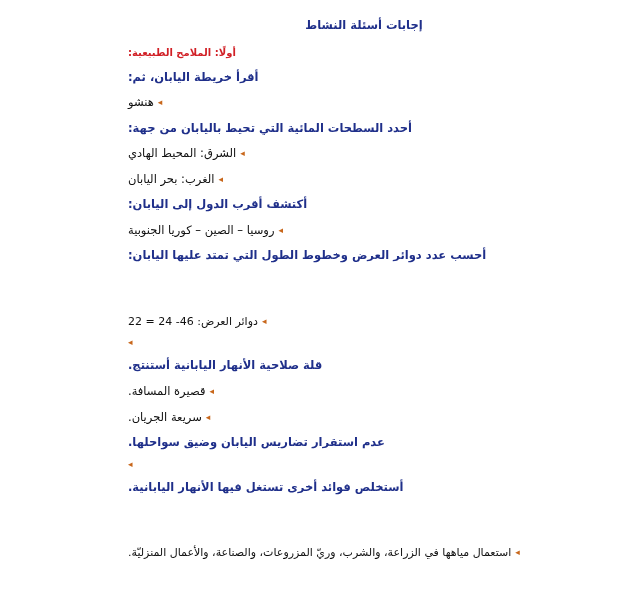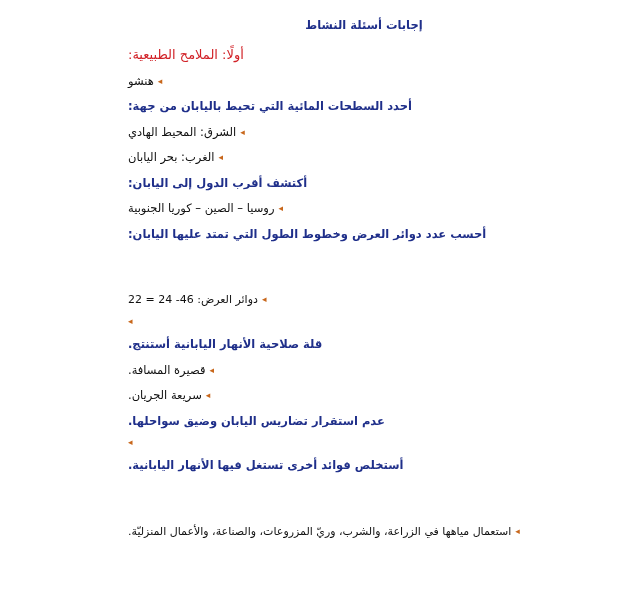--- a/index.html
+++ b/index.html
@@ -44,22 +44,22 @@
   }
   .bullet {
     color: #c8671b;
     font-size: 9px;
     line-height: 1;
     transform: translateY(-1px);
   }
   
   .heading-red {
     color: #d12026;
-    font-weight: normal;
-    font-size: 13px;
+    font-weight: bold;
+    font-size: 10px;
   }
   .q-blue {
     color: #1f2f8a;
     font-weight: bold;
     font-size: 11.5px;
   }
   .ans-dark {
     color: #101010;
     font-size: 11.5px;
     text-align: right;
@@ -71,20 +71,23 @@
   }
 </style>
 </head>
 <body>
 
 <div class="page">
   <div class="doc-title">إجابات أسئلة النشاط</div>
   <div id="lines-container">
       <div class="line">
         <span class="txt heading-red">أولًا: الملامح الطبيعية:</span>
+      </div>
+      <div class="line">
+        <span class="txt q-blue">أقرأ خريطة اليابان، ثم:</span>
       </div>
       <div class="line">
         <span class="bullet">◂</span>
         <span class="txt ans-dark">هنشو</span>
       </div>
       <div class="line">
         <span class="txt q-blue">أحدد السطحات المائية التي تحيط باليابان من جهة:</span>
       </div>
       <div class="line">
         <span class="bullet">◂</span>

